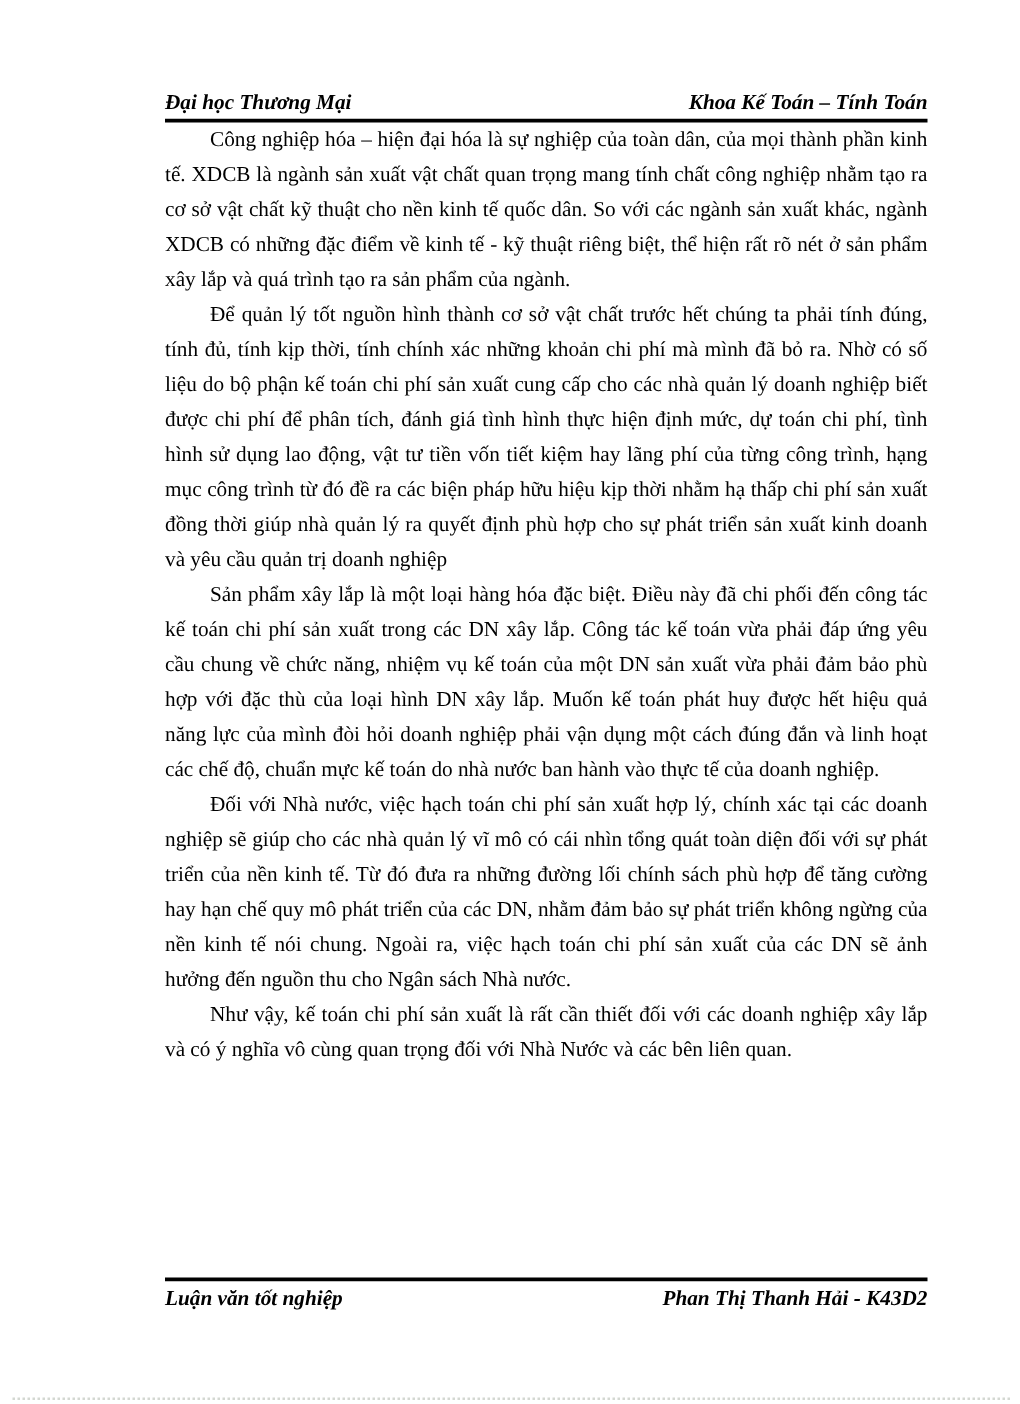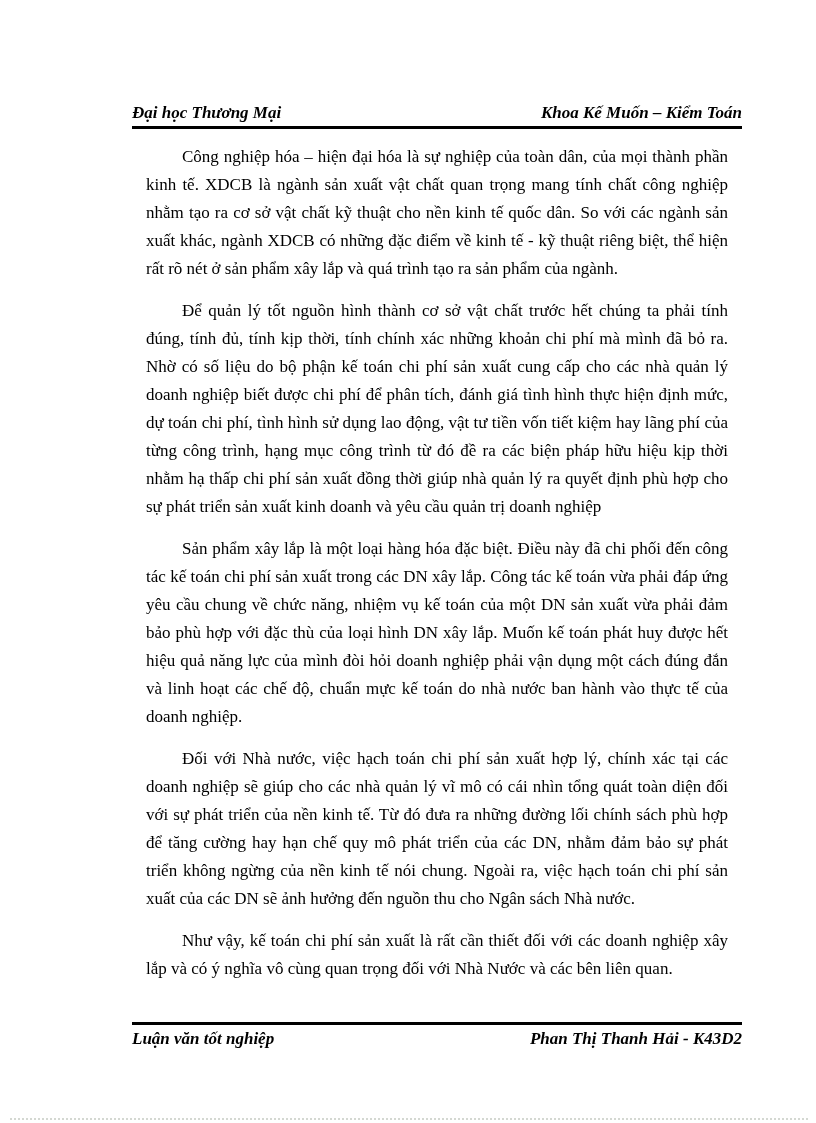--- a/index.html
+++ b/index.html
@@ -30,21 +30,21 @@
     position: absolute;
     left: 132px;
     right: 74px;
     top: 0;
   }
   
   .header-row {
     display: flex;
     justify-content: space-between;
     align-items: center;
-    padding-top: 103px;
+    padding-top: 72px;
     font-size: 17px;
     font-weight: bold;
     font-style: italic;
     line-height: 20px;
   }
   .header-rule {
     margin-top: 3px;
     border-bottom: 3px solid #000000;
     height: 0;
   }
@@ -66,21 +66,21 @@
     word-spacing: 2px;
   }
   .section-heading {
     font-size: 17px;
     font-weight: bold;
     line-height: 29px;
     margin-top: 0;
   }
   
   .body-text p {
-    margin: 14px;
+    margin: 0;
     font-size: 17px;
     line-height: 28px;
     text-align: justify;
     text-indent: 36px;
   }
   
   .footer {
     position: absolute;
     left: 132px;
     right: 74px;
@@ -107,21 +107,21 @@
 </style>
 </head>
 <body>
 
 <div class="page">
 
   <div class="content">
 
     <div class="header-row">
       <span>Đại học Thương Mại</span>
-      <span>Khoa Kế Muốn – Kiểm Toán</span>
+      <span>Khoa Kế Toán – Tính Toán</span>
     </div>
     <div class="header-rule"></div>
 
 
 
 
     <div class="body-text">
       <p>Công nghiệp hóa – hiện đại hóa là sự nghiệp của toàn dân, của mọi thành phần kinh tế. XDCB là ngành sản xuất vật chất quan trọng mang tính chất công nghiệp nhằm tạo ra cơ sở vật chất kỹ thuật cho nền kinh tế quốc dân. So với các ngành sản xuất khác, ngành XDCB có những đặc điểm về kinh tế - kỹ thuật riêng biệt, thể hiện rất rõ nét ở sản phẩm xây lắp và quá trình tạo ra sản phẩm của ngành.</p>
       <p>Để quản lý tốt nguồn hình thành cơ sở vật chất trước hết chúng ta phải tính đúng, tính đủ, tính kịp thời, tính chính xác những khoản chi phí mà mình đã bỏ ra. Nhờ có số liệu do bộ phận kế toán chi phí sản xuất cung cấp cho các nhà quản lý doanh nghiệp biết được chi phí để phân tích, đánh giá tình hình thực hiện định mức, dự toán chi phí, tình hình sử dụng lao động, vật tư tiền vốn tiết kiệm hay lãng phí của từng công trình, hạng mục công trình từ đó đề ra các biện pháp hữu hiệu kịp thời nhằm hạ thấp chi phí sản xuất đồng thời giúp nhà quản lý ra quyết định phù hợp cho sự phát triển sản xuất kinh doanh và yêu cầu quản trị doanh nghiệp</p>
       <p>Sản phẩm xây lắp là một loại hàng hóa đặc biệt. Điều này đã chi phối đến công tác kế toán chi phí sản xuất trong các DN xây lắp. Công tác kế toán vừa phải đáp ứng yêu cầu chung về chức năng, nhiệm vụ kế toán của một DN sản xuất vừa phải đảm bảo phù hợp với đặc thù của loại hình DN xây lắp. Muốn kế toán phát huy được hết hiệu quả năng lực của mình đòi hỏi doanh nghiệp phải vận dụng một cách đúng đắn và linh hoạt các chế độ, chuẩn mực kế toán do nhà nước ban hành vào thực tế của doanh nghiệp.</p>

